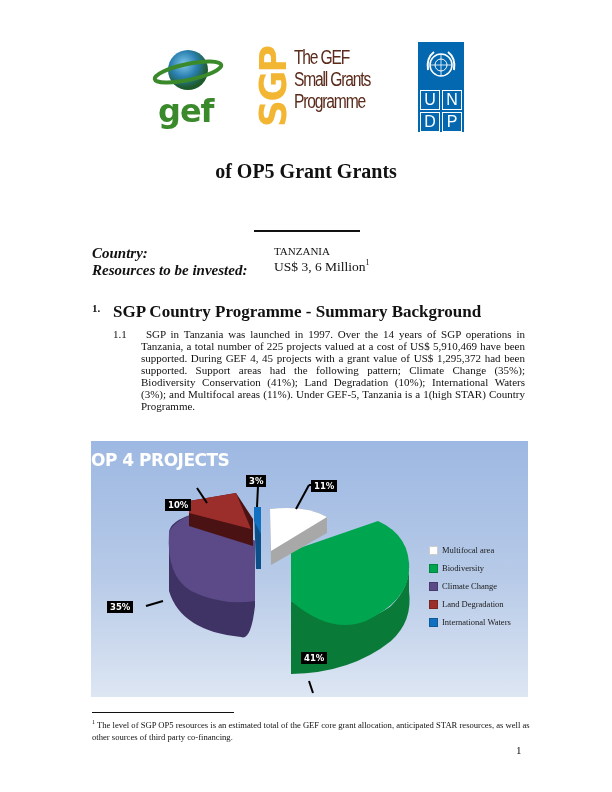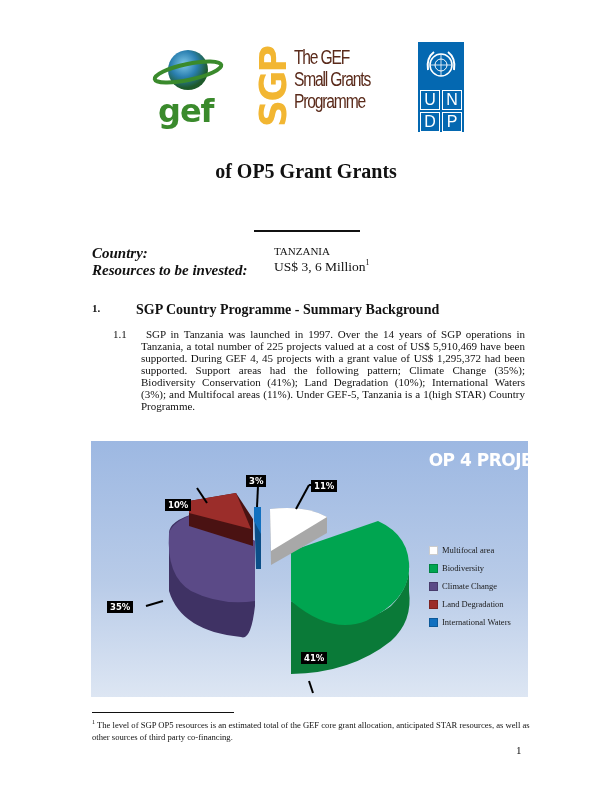--- a/index.html
+++ b/index.html
@@ -24,31 +24,31 @@
                font-size:16px; display:flex; align-items:center; justify-content:center; }
 
   
   .title { left:60px; top:158px; width:492px; text-align:center; font-weight:bold; font-size:20px; line-height:26px; }
   .title-rule { left:254px; top:230px; width:106px; height:1.5px; background:#111; }
 
   .meta-label { left:92px; font-weight:bold; font-size:15px;font-style:italic; }
   .meta-value { left:274px; font-weight:normal; }
 
   .section-num { left:92px; top:302px; font-weight:bold; font-size:11px; }
-  .section-title { left:136px; top:302px; font-weight:bold; font-size:14px; }
+  .section-title { left:113px; top:302px; font-weight:bold; font-size:17px; }
 
   .para { left:127px; top:328px; width:398px; font-size:11px; line-height:12px; text-align:justify; }
   .para .num { display:inline-block; width:14px; }
   .para-body { padding-left:14px; text-indent:-14px; }
 
   
   .chart { left:91px; top:441px; width:437px; height:256px;
            background:linear-gradient(to bottom, #9db8e2 0%, #b8cbe8 55%, #dde6f3 100%); }
-  .chart-title { position:absolute; left:0; width:100%; top:9px; text-align:right;
-                 font-family:"DejaVu Sans", sans-serif; font-weight:bold; font-size:17px; color:#ffffff; letter-spacing:-0.5px;padding-left:39px; }
+  .chart-title { position:absolute; left:0; width:100%; top:9px; text-align:left;
+                 font-family:"DejaVu Sans", sans-serif; font-weight:bold; font-size:17px; color:#ffffff; letter-spacing:-0.5px; }
   .chart svg { position:absolute; left:0; top:0; }
   .legend { position:absolute; left:338px; top:100px; font-family:Liberation Serif, serif; font-size:8.5px; color:#1a1a1a; }
   .legend-item { display:flex; align-items:center; height:18px; }
   .legend-swatch { width:7px; height:7px; margin-right:4px; border:0.5px solid rgba(0,0,0,0.2); }
   .dlabel { position:absolute; background:#000; color:#fff; font-family:"DejaVu Sans", sans-serif;
             font-size:8.5px; font-weight:bold; padding:1px 3px; }
 
   
   .fn-rule { left:92px; top:712px; width:142px; height:0.8px; background:#111; }
   .footnote { left:92px; top:716px; width:440px; font-size:8.6px; line-height:12.5px; }

